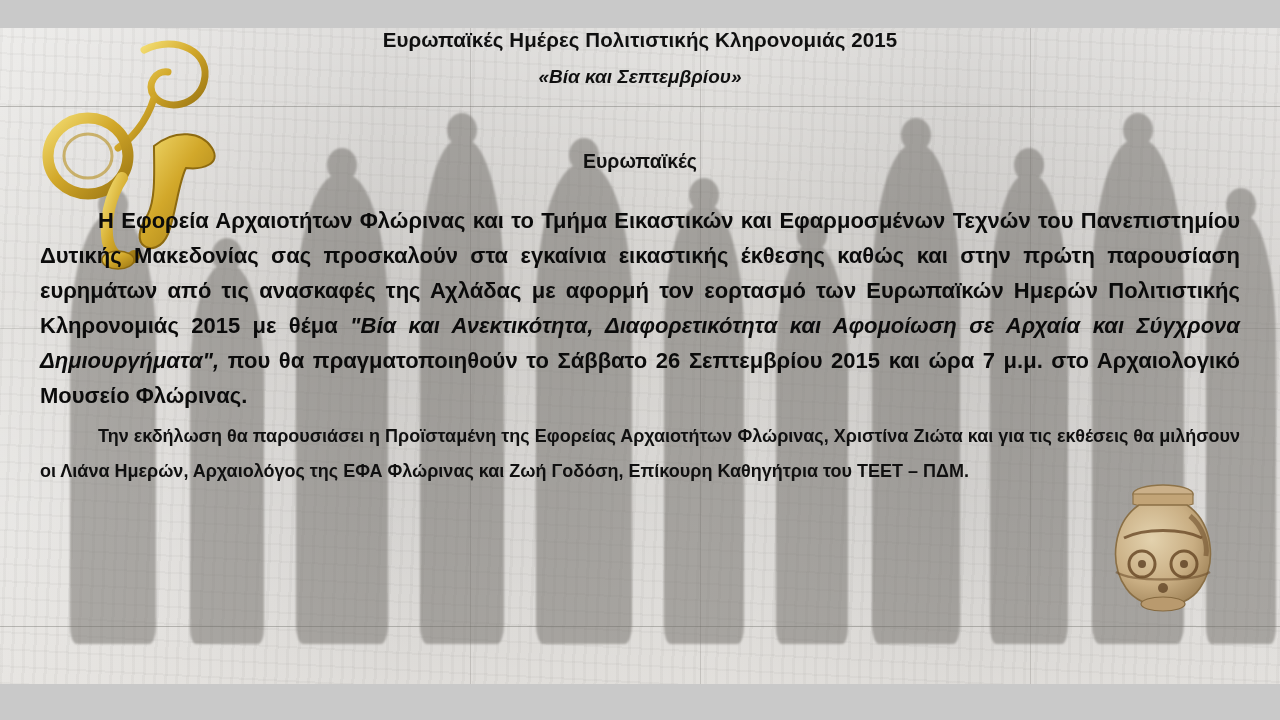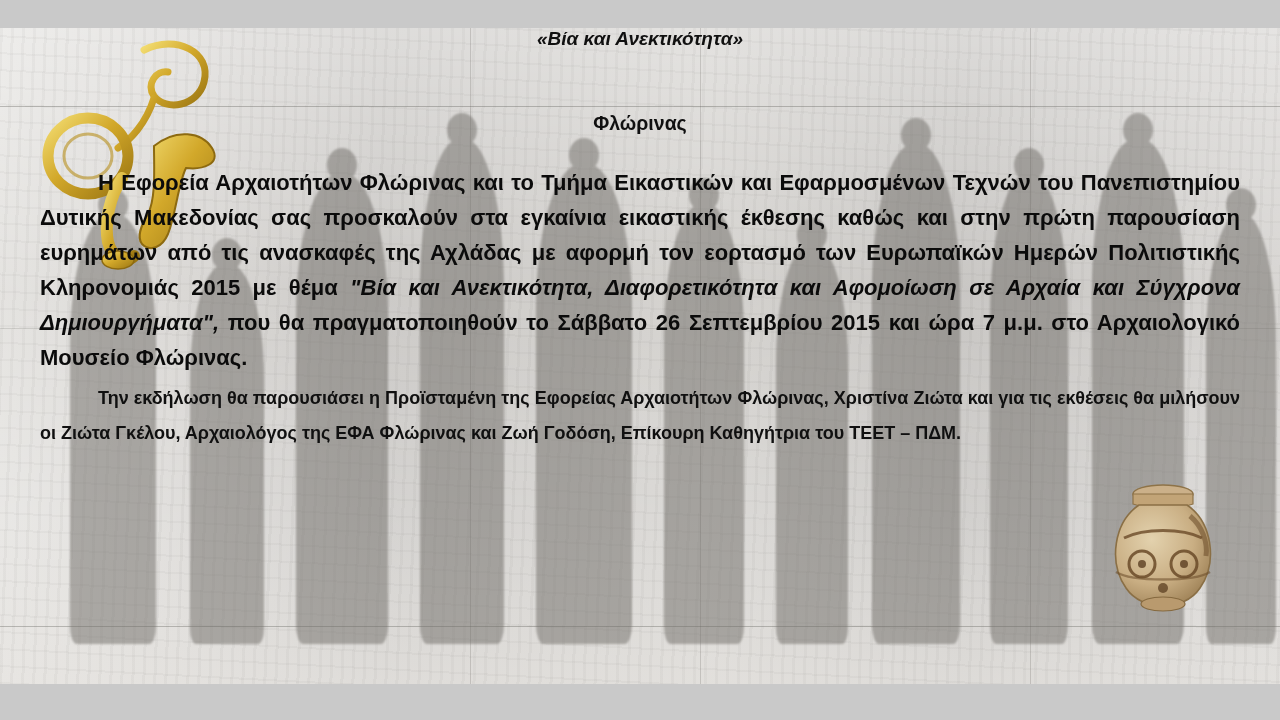--- a/index.html
+++ b/index.html
@@ -255,26 +255,27 @@
       <path d="M18 96 C34 106 96 106 112 96" fill="none" stroke="#6a4a28" stroke-width="2.5" opacity=".55"></path>
       <path d="M92 40 C104 50 110 66 108 80" fill="none" stroke="#6a4a28" stroke-width="5" opacity=".55"></path>
 
       <ellipse cx="65" cy="128" rx="22" ry="7" fill="#b99a6e" stroke="#85693f" stroke-width="1.2"></ellipse>
     </svg>
 
   </div>
 
   <div class="content">
 
-
-    <h2 class="subtitle-line">«Βία και Ανεκτικότητα»</h2>
-
-    <h3 class="invite-heading">Φλώρινας</h3>
+    <h1 class="title-line">Ευρωπαϊκές Ημέρες Πολιτιστικής Κληρονομιάς 2015</h1>
+
+    <h2 class="subtitle-line">«Βία και Σεπτεμβρίου»</h2>
+
+    <h3 class="invite-heading">Ευρωπαϊκές</h3>
 
     <p class="para">
       <span>Η Εφορεία Αρχαιοτήτων Φλώρινας και το Τμήμα Εικαστικών και Εφαρμοσμένων Τεχνών του Πανεπιστημίου Δυτικής Μακεδονίας σας προσκαλούν στα εγκαίνια εικαστικής έκθεσης καθώς και στην πρώτη παρουσίαση ευρημάτων από τις ανασκαφές της Αχλάδας με αφορμή τον εορτασμό των Ευρωπαϊκών Ημερών Πολιτιστικής Κληρονομιάς 2015 με θέμα </span><span class="em">"Βία και Ανεκτικότητα, Διαφορετικότητα και Αφομοίωση σε Αρχαία και Σύγχρονα Δημιουργήματα",</span><span> που θα πραγματοποιηθούν το Σάββατο 26 Σεπτεμβρίου 2015 και ώρα 7 μ.μ. στο Αρχαιολογικό Μουσείο Φλώρινας.</span>
     </p>
 
-    <p class="para2">Την εκδήλωση θα παρουσιάσει η Προϊσταμένη της Εφορείας Αρχαιοτήτων Φλώρινας, Χριστίνα Ζιώτα και για τις εκθέσεις θα μιλήσουν οι Ζιώτα Γκέλου, Αρχαιολόγος της ΕΦΑ Φλώρινας και Ζωή Γοδόση, Επίκουρη Καθηγήτρια του ΤΕΕΤ – ΠΔΜ.</p>
+    <p class="para2">Την εκδήλωση θα παρουσιάσει η Προϊσταμένη της Εφορείας Αρχαιοτήτων Φλώρινας, Χριστίνα Ζιώτα και για τις εκθέσεις θα μιλήσουν οι Λιάνα Ημερών, Αρχαιολόγος της ΕΦΑ Φλώρινας και Ζωή Γοδόση, Επίκουρη Καθηγήτρια του ΤΕΕΤ – ΠΔΜ.</p>
 
   </div>
 
 </div>
 
 </body></html>

